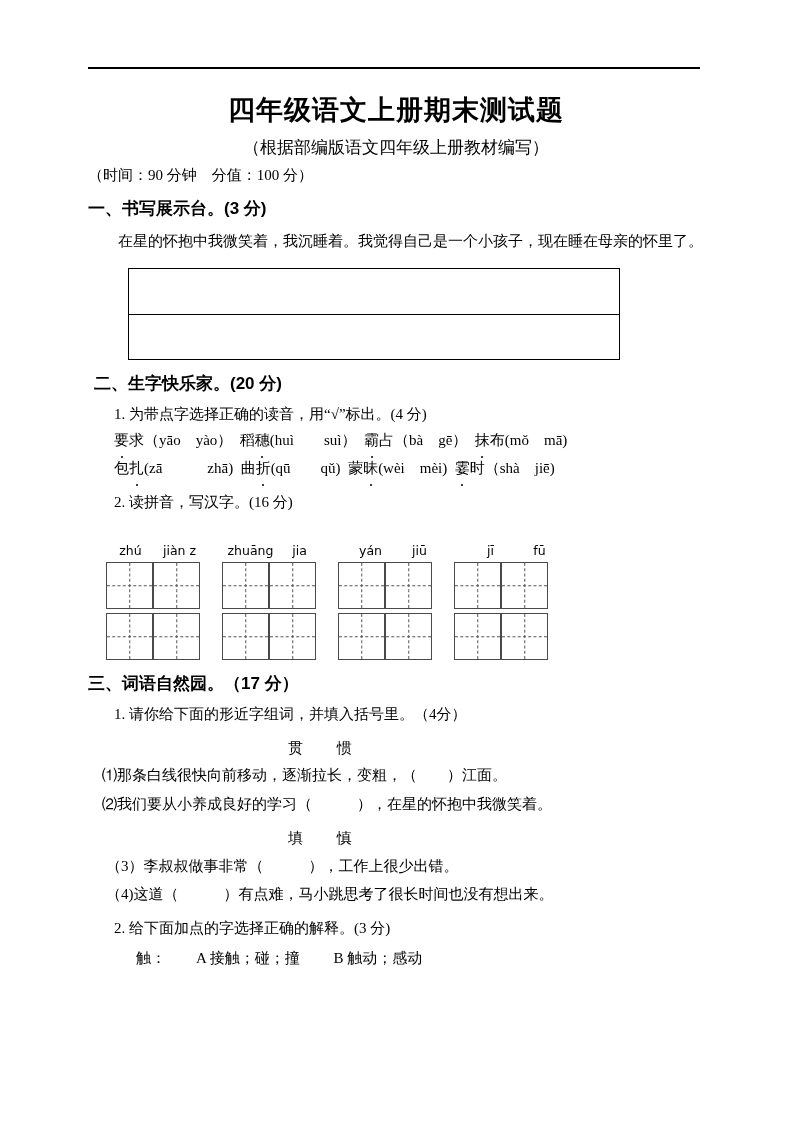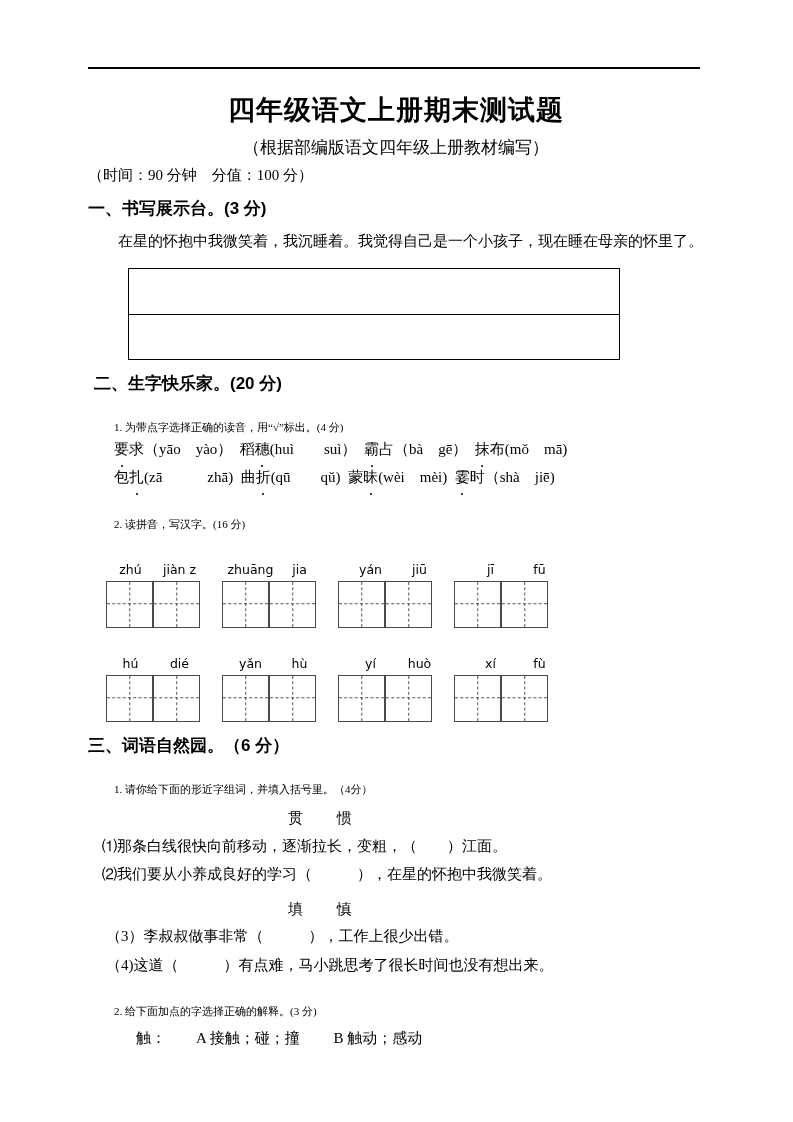--- a/index.html
+++ b/index.html
@@ -65,23 +65,23 @@
     line-height: 1.3;
   }
   .sec-head.indent1 { padding-left: 6px; }
   .para {
     font-size: 15px;
     line-height: 1.75;
     text-indent: 2em;
     margin-top: 8px;
   }
   .sub-q {
-    font-size: 11px;
+    font-size: 15px;
     line-height: 1.7;
-    margin-top: 23px;
+    margin-top: 7px;
     padding-left: 26px;
   }
   .choice-line {
     font-size: 15px;
     line-height: 1.85;
     padding-left: 26px;
     white-space: pre;
   }
   .dotted {
     position: relative;
@@ -245,58 +245,40 @@
         <div class="grid-group">
           <div class="tzg"></div>
           <div class="tzg"></div>
         </div>
         <div class="grid-group">
           <div class="tzg"></div>
           <div class="tzg"></div>
         </div>
       </div>
 
-    <div class="pinyin-row">
-        <div class="pinyin-group">
-          <div class="pinyin-cell">hú</div>
-          <div class="pinyin-cell">dié</div>
-        </div>
-        <div class="pinyin-group">
-          <div class="pinyin-cell">yǎn</div>
-          <div class="pinyin-cell">hù</div>
-        </div>
-        <div class="pinyin-group">
-          <div class="pinyin-cell">yí</div>
-          <div class="pinyin-cell">huò</div>
-        </div>
-        <div class="pinyin-group">
-          <div class="pinyin-cell">xí</div>
-          <div class="pinyin-cell">fù</div>
+    <div class="grid-row">
+        <div class="grid-group">
+          <div class="tzg"></div>
+          <div class="tzg"></div>
+        </div>
+        <div class="grid-group">
+          <div class="tzg"></div>
+          <div class="tzg"></div>
+        </div>
+        <div class="grid-group">
+          <div class="tzg"></div>
+          <div class="tzg"></div>
+        </div>
+        <div class="grid-group">
+          <div class="tzg"></div>
+          <div class="tzg"></div>
         </div>
       </div>
-    <div class="grid-row">
-        <div class="grid-group">
-          <div class="tzg"></div>
-          <div class="tzg"></div>
-        </div>
-        <div class="grid-group">
-          <div class="tzg"></div>
-          <div class="tzg"></div>
-        </div>
-        <div class="grid-group">
-          <div class="tzg"></div>
-          <div class="tzg"></div>
-        </div>
-        <div class="grid-group">
-          <div class="tzg"></div>
-          <div class="tzg"></div>
-        </div>
-      </div>
-
-    <div class="sec-head">三、词语自然园。（6 分）</div>
+
+    <div class="sec-head">三、词语自然园。（17 分）</div>
 
     <div class="sub-q">1. 请你给下面的形近字组词，并填入括号里。（4分）</div>
 
     <div class="char-pair">贯　　 惯</div>
 
     <div class="fill-line">⑴那条白线很快向前移动，逐渐拉长，变粗，（　　）江面。</div>
     <div class="fill-line">⑵我们要从小养成良好的学习（　　　），在星的怀抱中我微笑着。</div>
 
     <div class="char-pair">填　　 慎</div>
 

